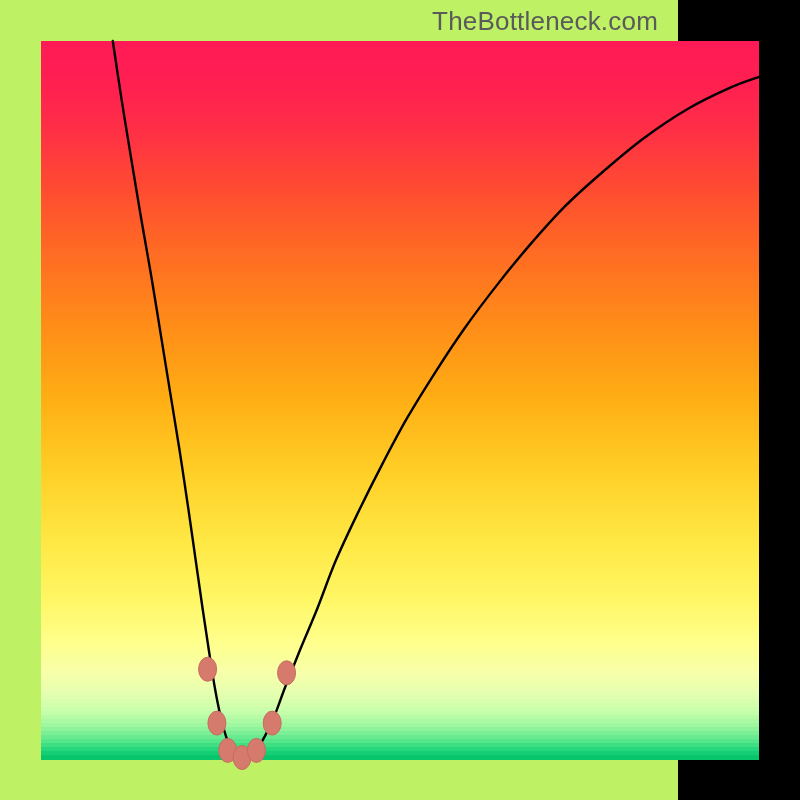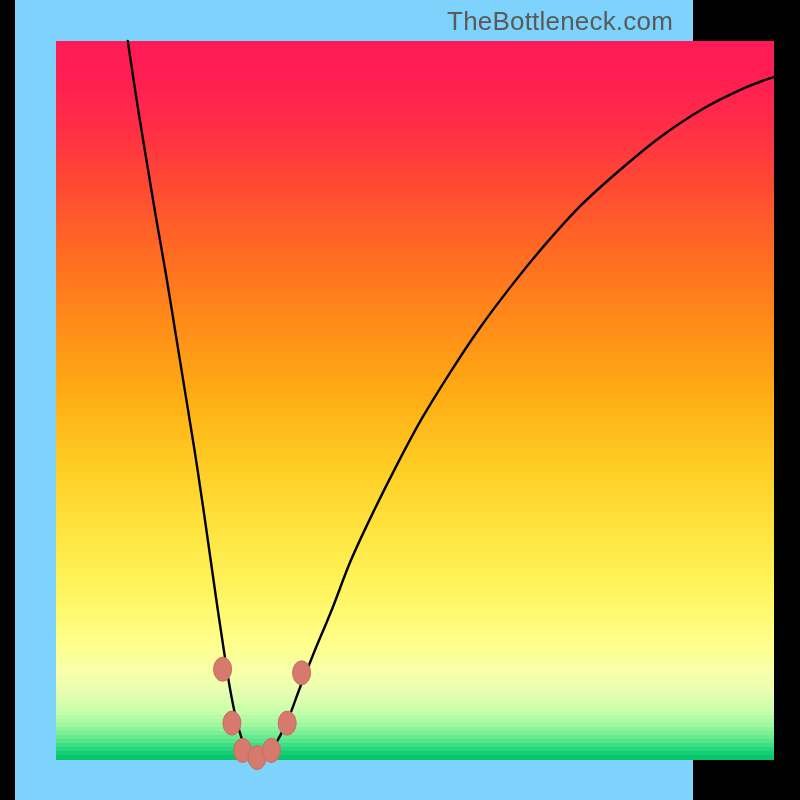--- a/index.html
+++ b/index.html
@@ -6,25 +6,25 @@
     margin: 0;
     padding: 0;
     width: 800px;
     height: 800px;
     overflow: hidden;
     background: #000;
     font-family: Arial, Helvetica, sans-serif;
   }
   .frame {
     position: absolute;
-    left: 15px;
+    left: 0;
     top: 0;
     width: 678px;
     height: 800px;
-    background: #7dd3fc;
+    background: #bef264;
   }
   .plot-area {
     position: absolute;
     left: 41px;
     top: 41px;
     width: 718px;
     height: 718px;
     
   }
   .grad-slice {

